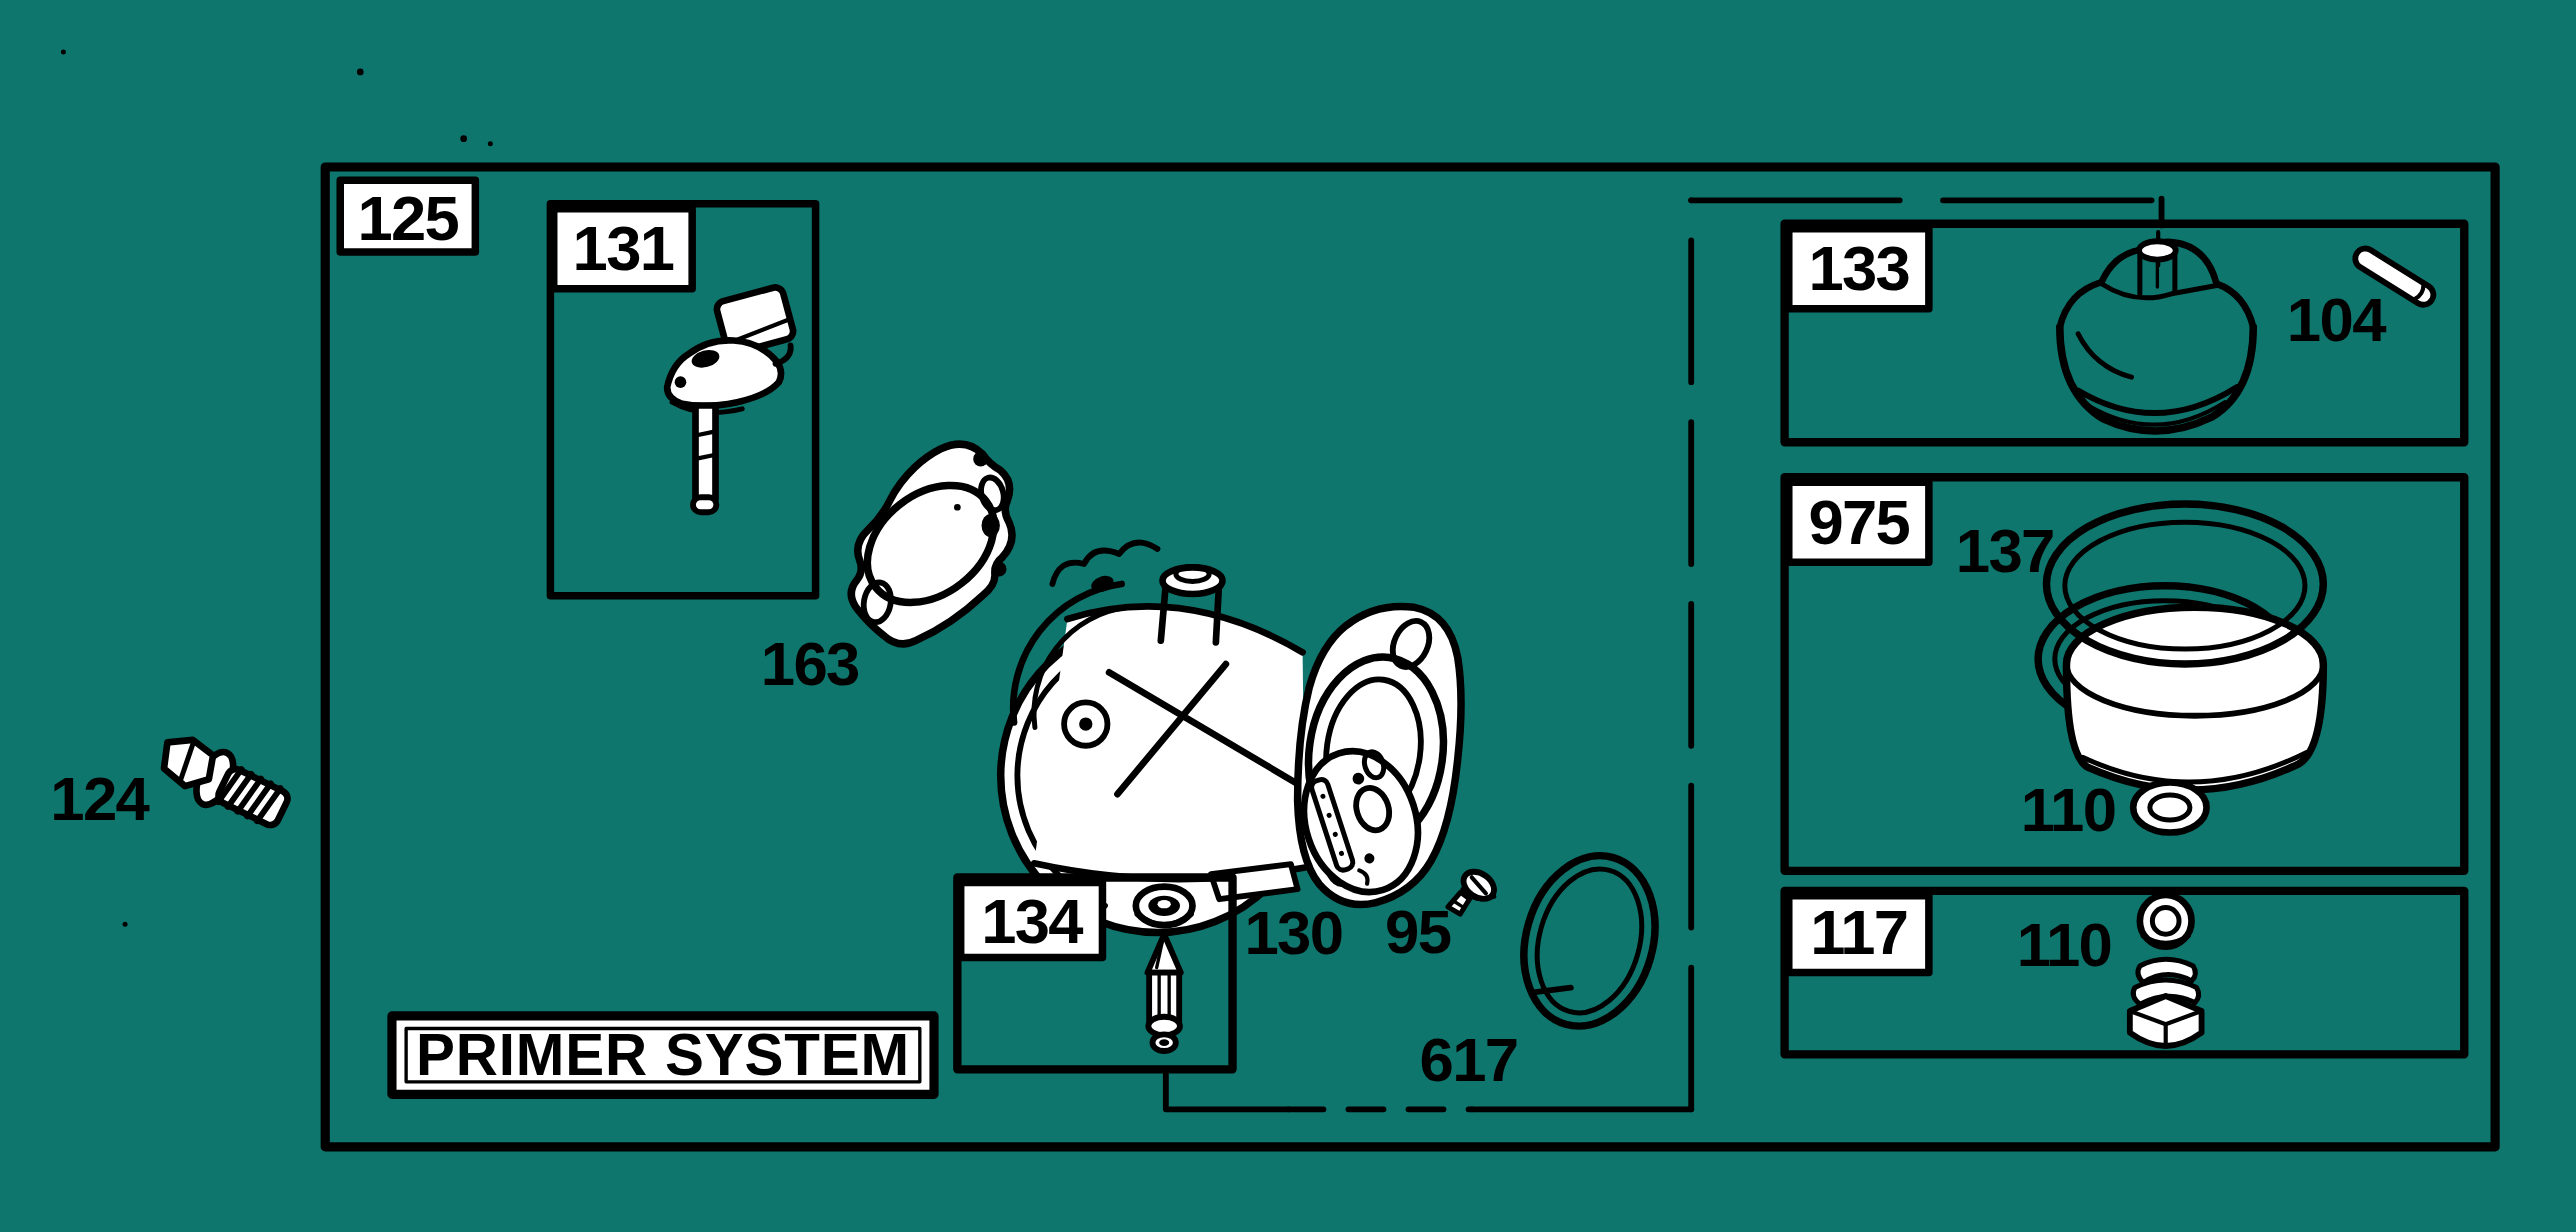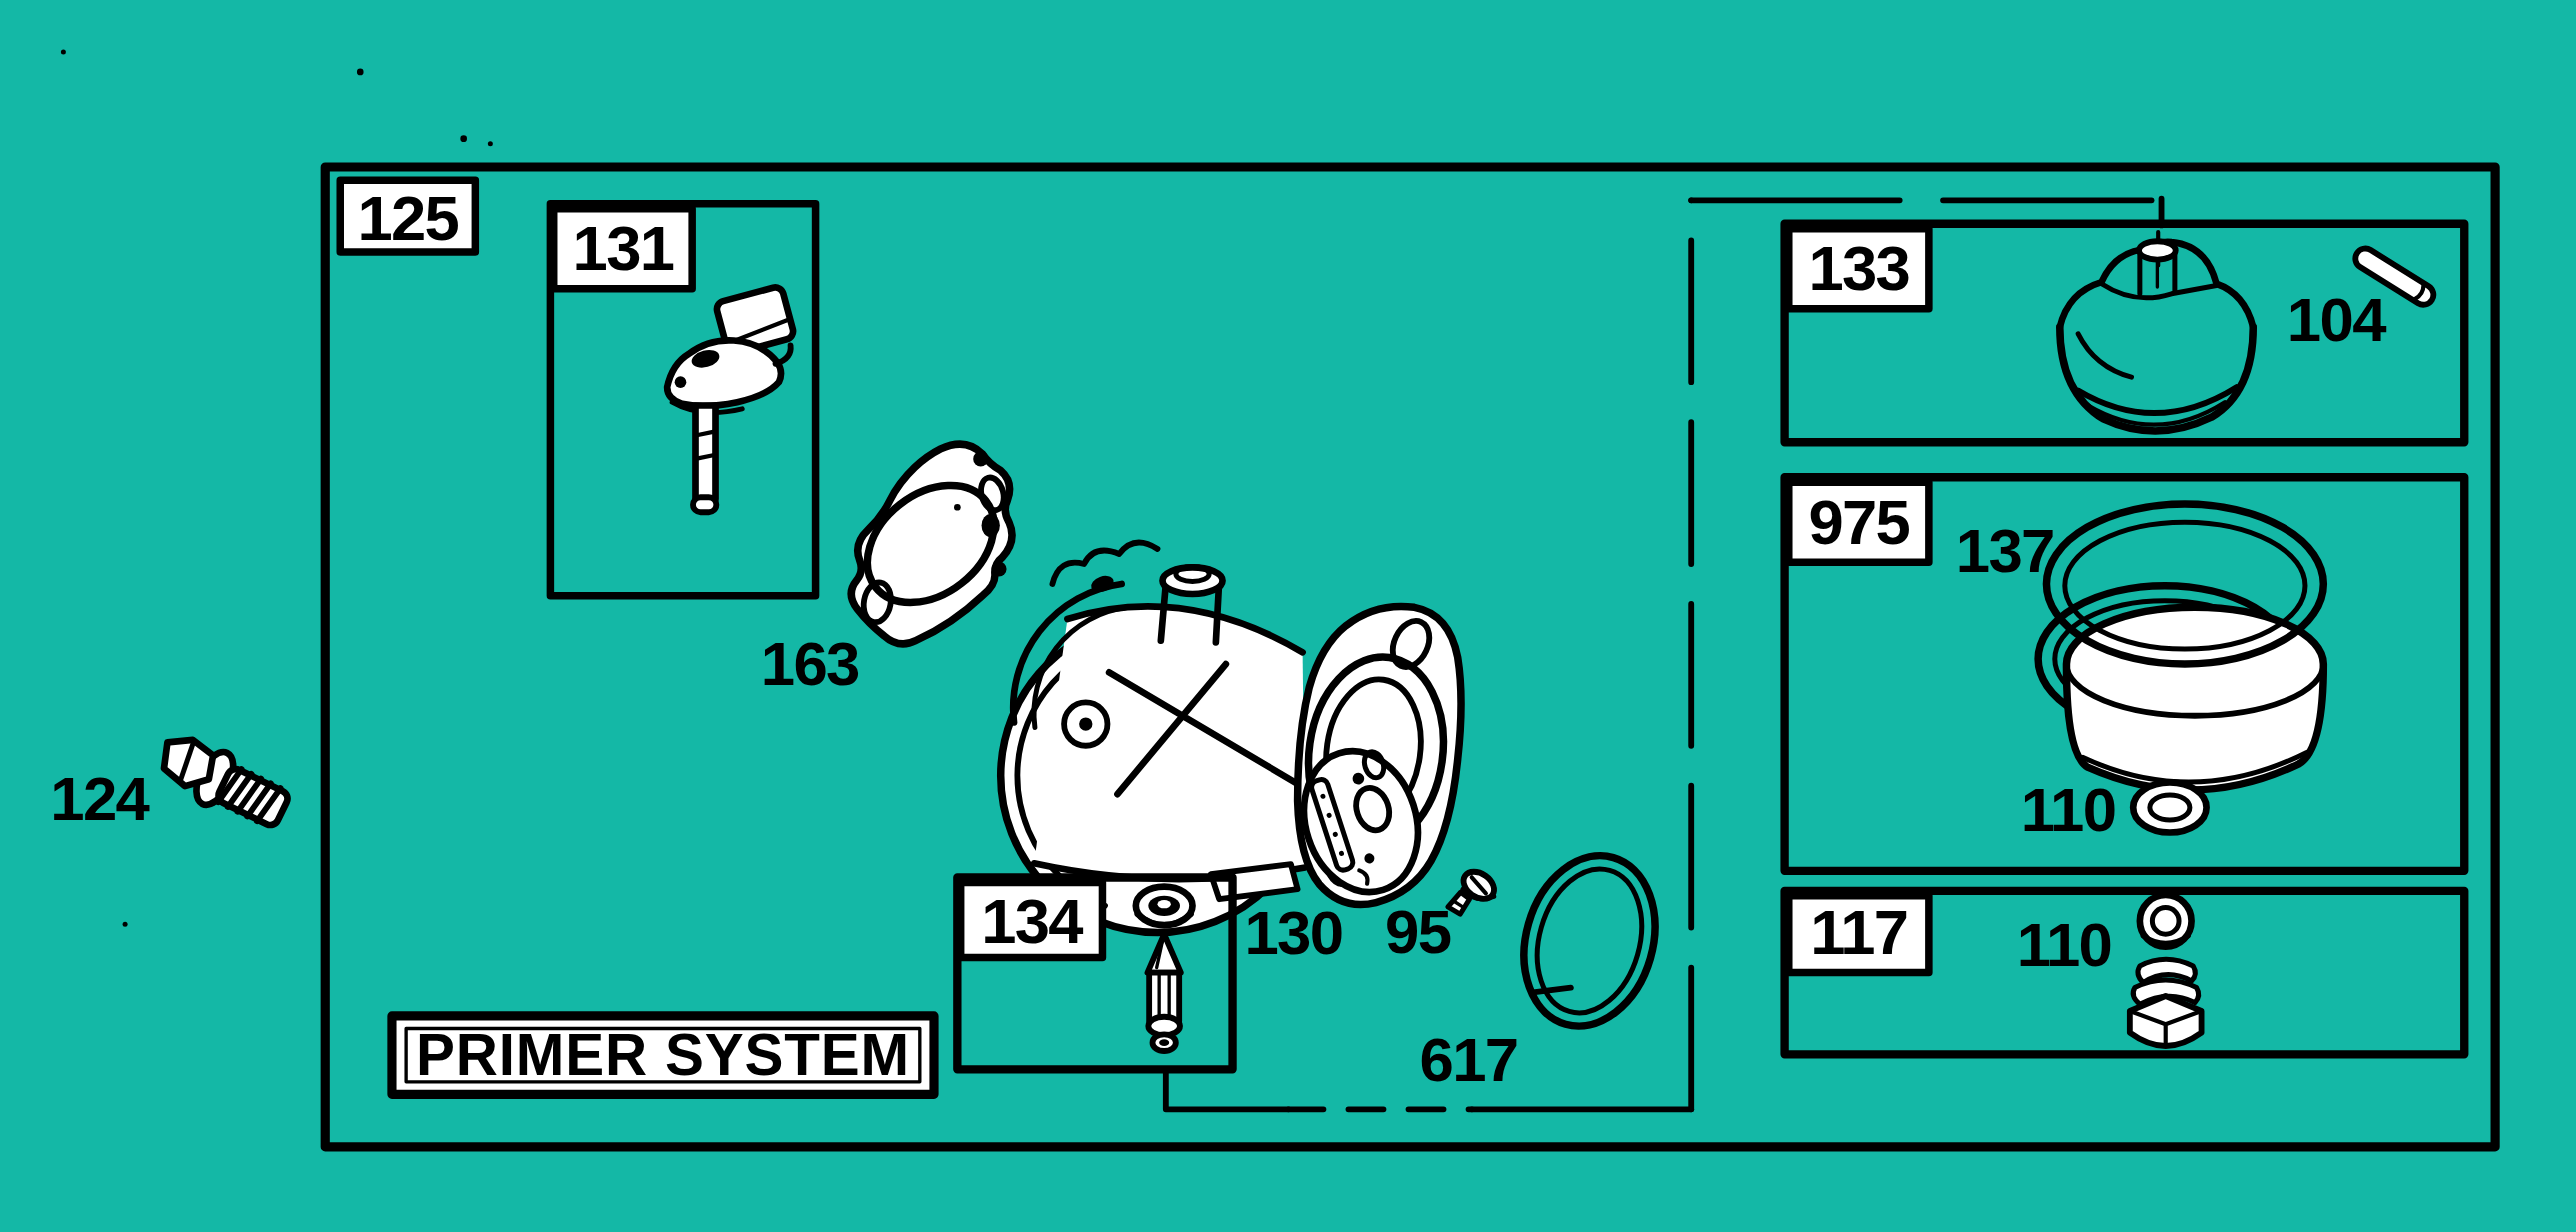--- a/index.html
+++ b/index.html
@@ -1,19 +1,19 @@
 <!DOCTYPE html>
 <html style="font-size:13.3px"><head>
 <meta charset="utf-8">
 <style>
   html,body{margin:0;padding:0;background:#ffffff;}
   .page{
     position:relative;
     width:2576px;height:1233px;
-    background:#14b8a6;
+    background:#0f766e;
     font-family:"Liberation Sans", sans-serif;
   }
   svg{display:block;}
   text{
     font-family:"Liberation Sans", sans-serif;
     font-weight:bold;
     fill:#000;
   }
   .callout{font-size:74px;letter-spacing:-2px;}
   .boxlabel{font-size:76px;letter-spacing:-2px;}

